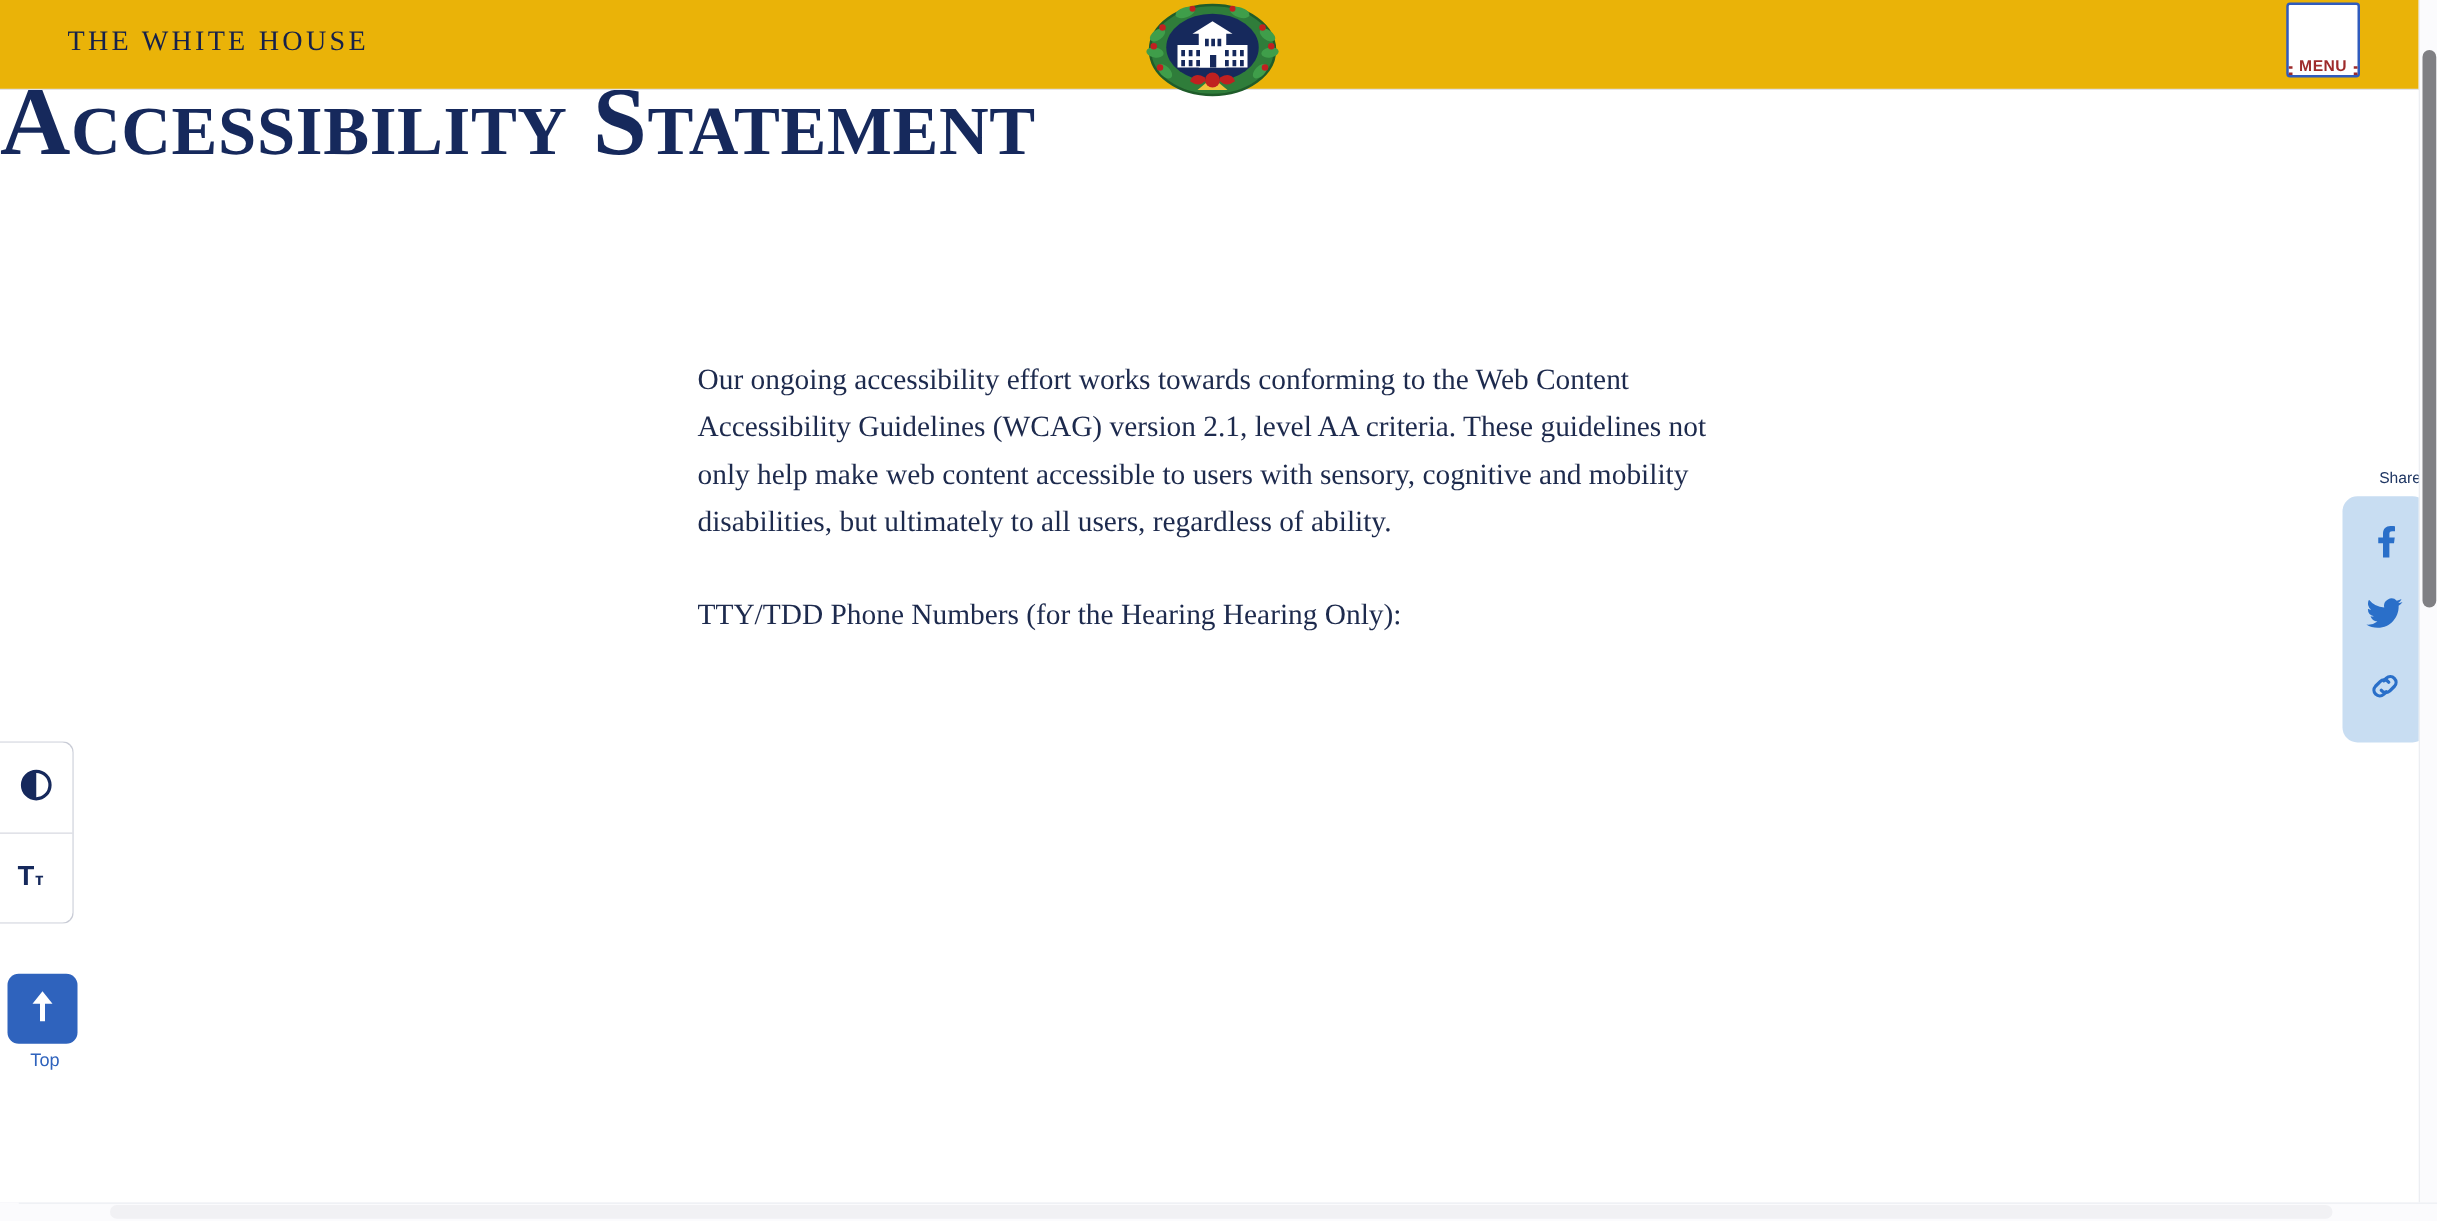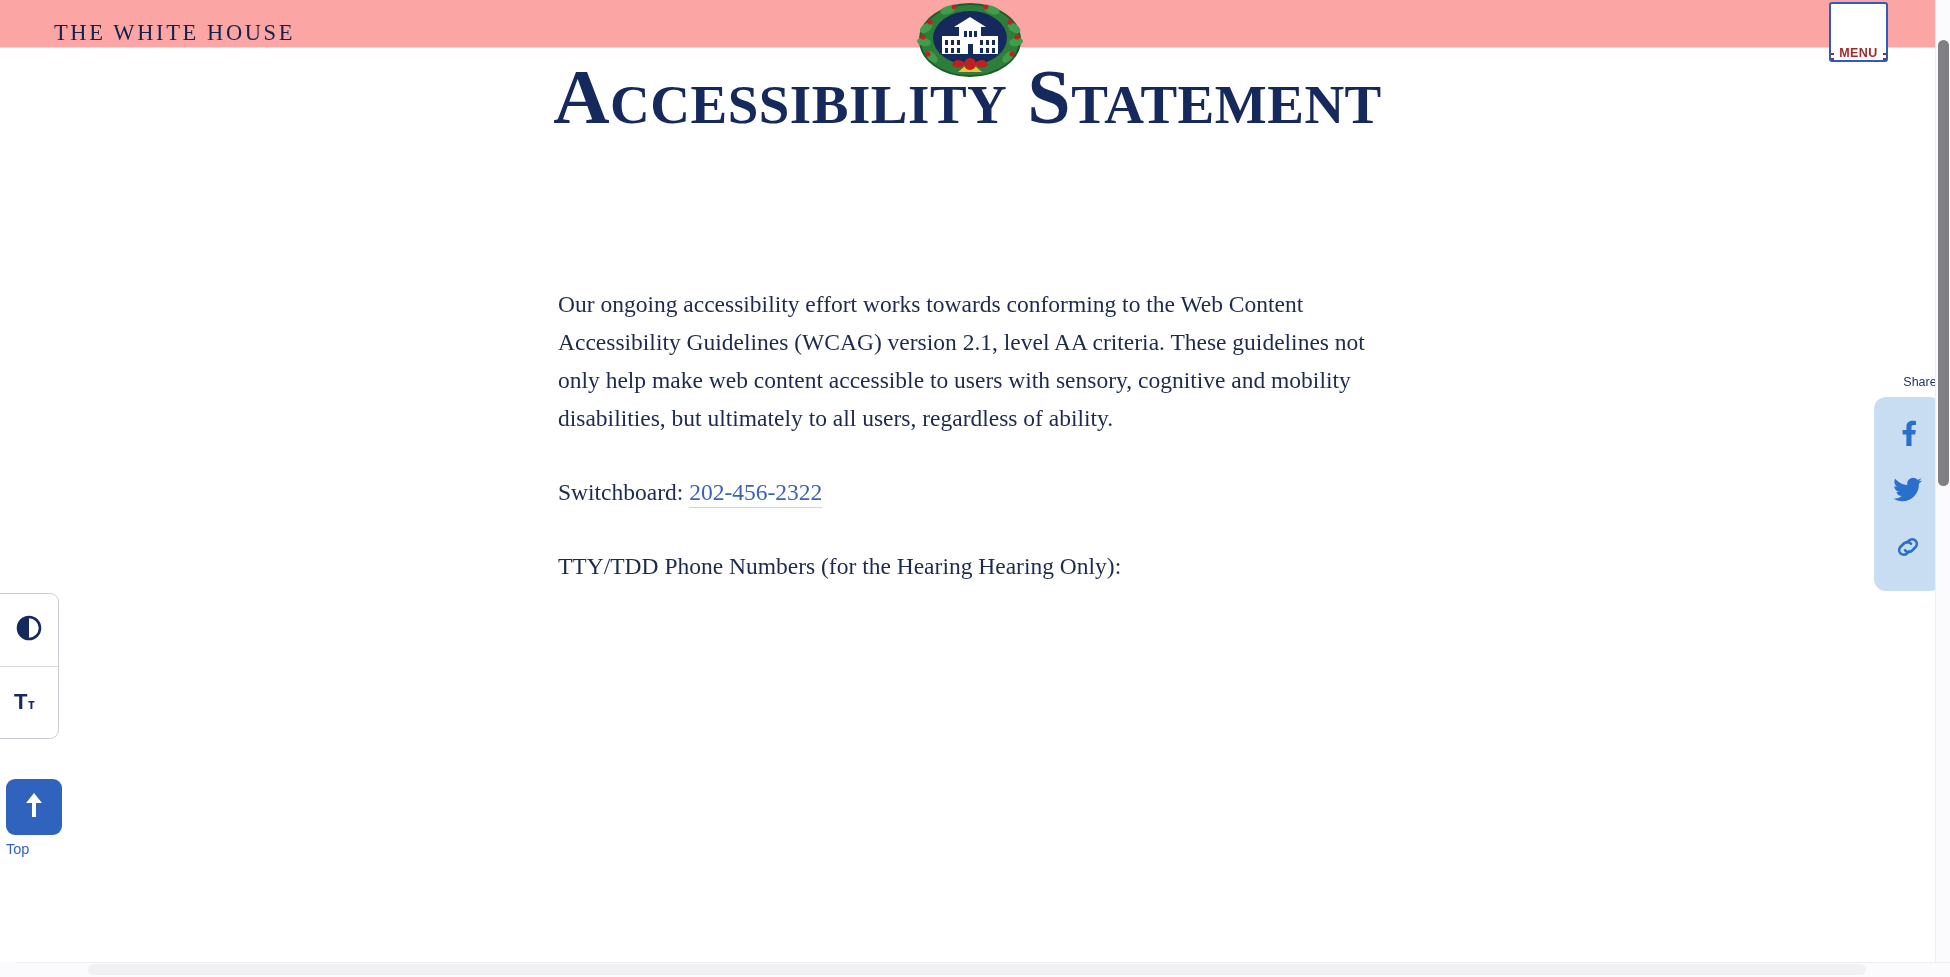--- a/index.html
+++ b/index.html
@@ -18,22 +18,22 @@
     height: 977px;
     background: #ffffff;
     overflow: hidden;
   }
 
   
   .site-header {
     position: absolute;
     top: 0; left: 0;
     width: 1935px;
-    height: 48px;
-    background: #fca5a5;
+    height: 72px;
+    background: #eab308;
     border-bottom: 1px solid #e2e2e8;
     z-index: 40;
   }
 
   .brand {
     position: absolute;
     left: 54px;
     top: 20px;
     font-family: "Liberation Serif", serif;
     font-size: 22.5px;
@@ -107,21 +107,20 @@
     width: 1935px;
     height: 913px;
     background: #ffffff;
   }
 
   .page-title {
     position: absolute;
     top: -12px;
     left: 0;
     width: 1935px;
-    text-align: center;
     font-family: "Liberation Serif", serif;
     font-weight: 700;
     font-variant: small-caps;
     font-size: 78px;
     line-height: 1.16;
     letter-spacing: 0.5px;
     color: #16295c;
   }
 
   .article {
@@ -166,20 +165,21 @@
     justify-content: center;
     cursor: pointer;
   }
   .a11y-btn + .a11y-btn { border-top: 1px solid #d7d9e1; }
 
   .top-button-wrap {
     position: absolute;
     left: 6px;
     top: 779px;
     width: 60px;
+    text-align: center;
     z-index: 50;
   }
   .top-button {
     width: 56px; height: 56px;
     background: #2f63bd;
     border-radius: 9px;
     display: flex;
     align-items: center;
     justify-content: center;
     cursor: pointer;
@@ -339,24 +339,20 @@
     </svg>
   </div>
 
   <main class="content">
 
     <h1 class="page-title">Accessibility Statement</h1>
 
     <article class="article">
       <p>Our ongoing accessibility effort works towards conforming to the Web Content Accessibility Guidelines (WCAG) version 2.1, level AA criteria. These guidelines not only help make web content accessible to users with sensory, cognitive and mobility disabilities, but ultimately to all users, regardless of ability.</p>
 
-      <p>
-        <span>Switchboard:</span>
-        <a href="#">202-456-2322</a>
-      </p>
 
       <p>TTY/TDD Phone Numbers (for the Hearing Hearing Only):</p>
 
     </article>
   </main>
 
   <div class="a11y-widget">
     <div class="a11y-btn">
       <span>
         <svg width="28" height="28" viewBox="0 0 28 28" xmlns="http://www.w3.org/2000/svg">

